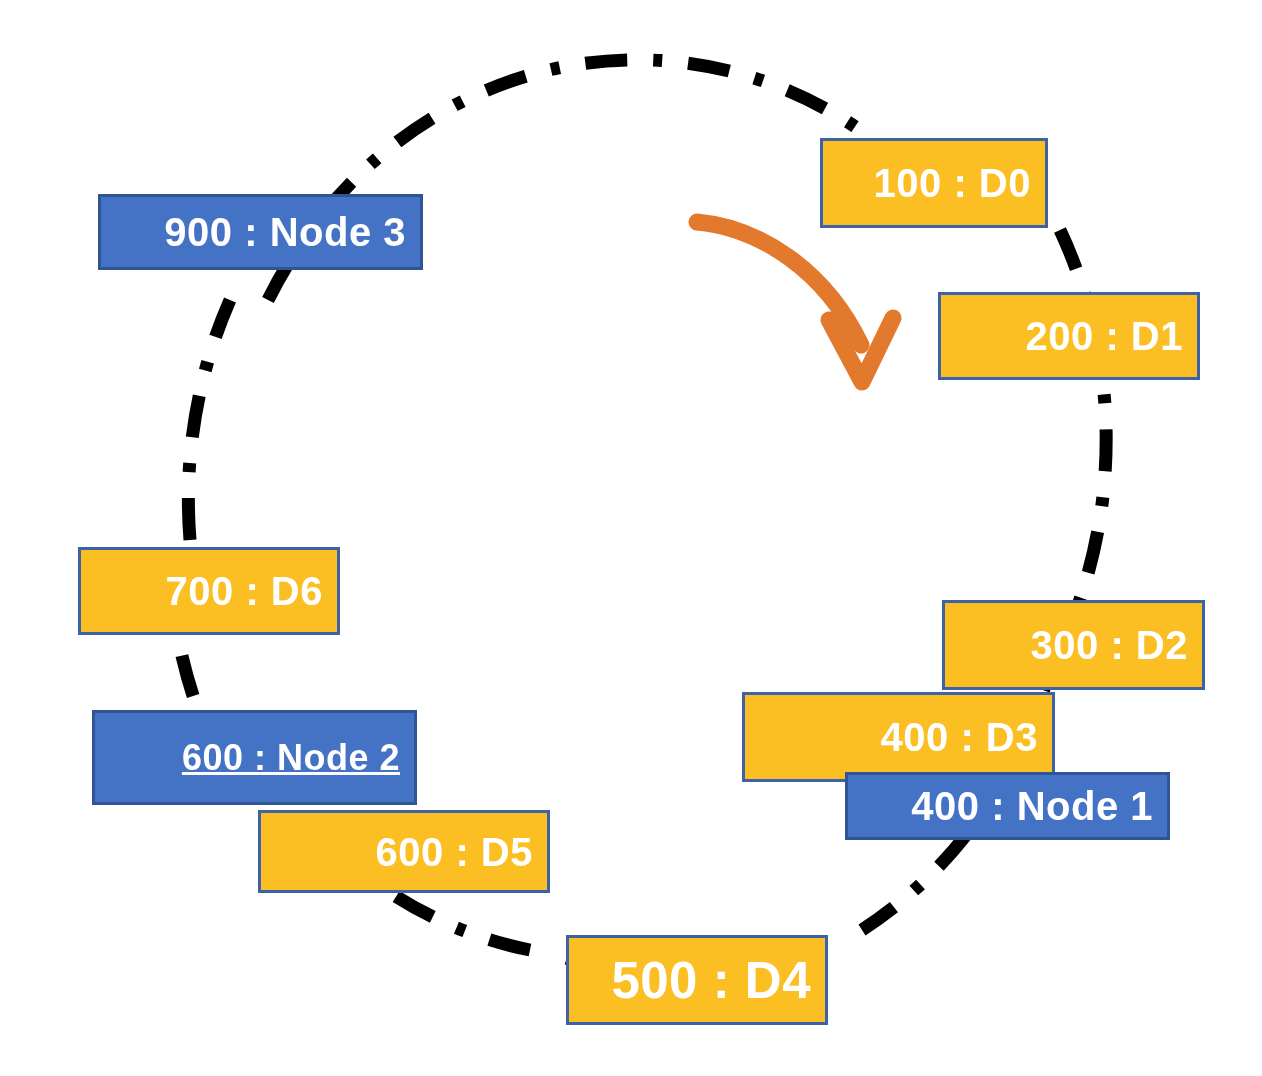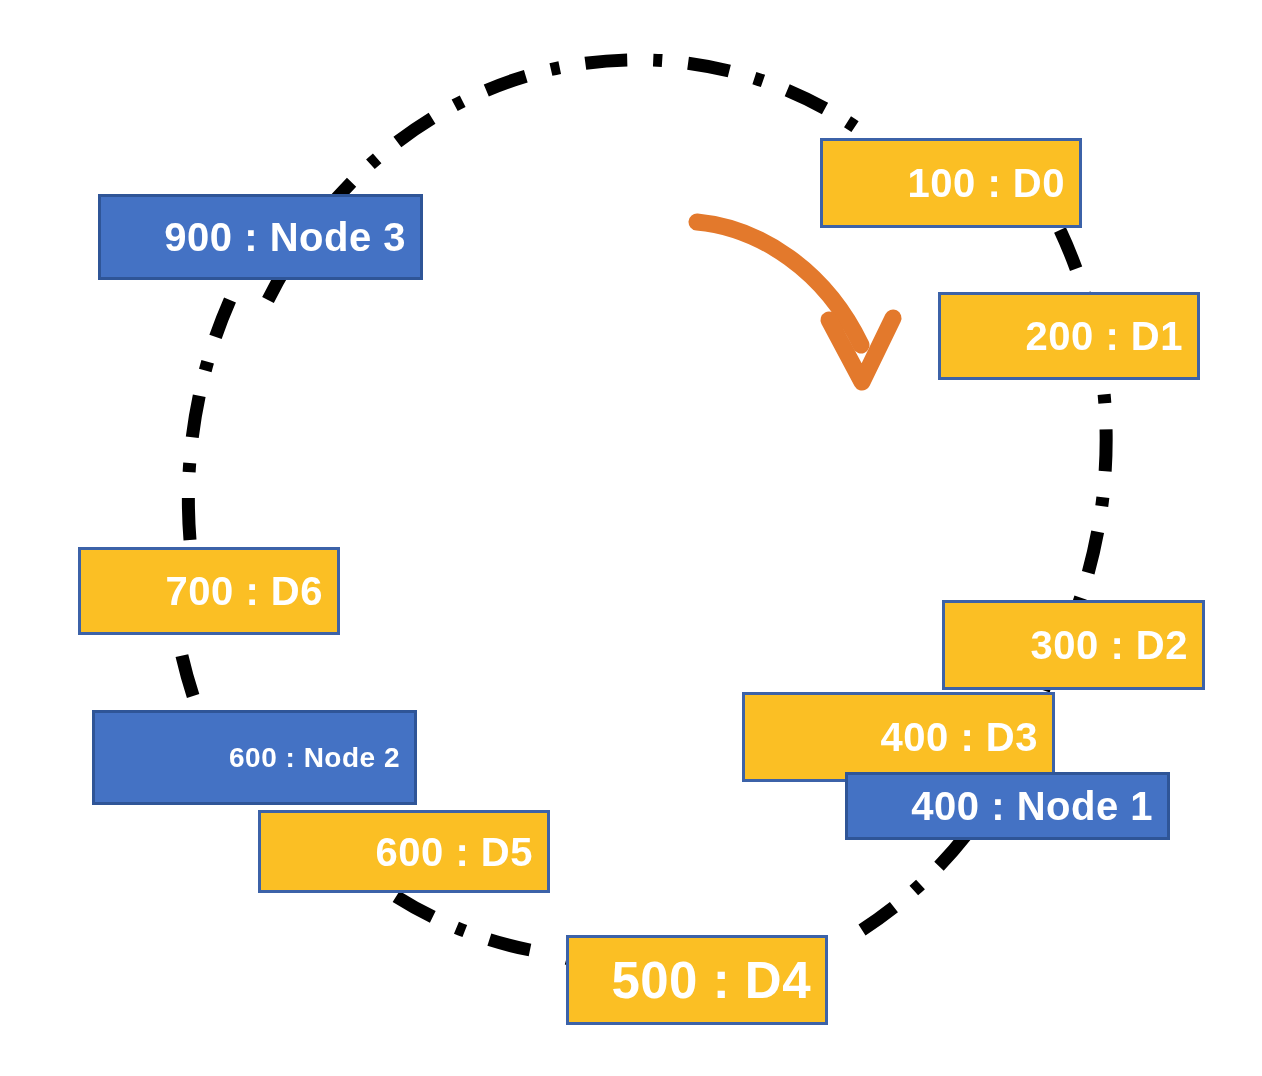--- a/index.html
+++ b/index.html
@@ -70,45 +70,45 @@
                A 420 460 0 0 1 230 300"></path>
     </g>
 
     <g>
       <path d="M 697 222 C 760 228, 825 270, 861 345" fill="none" stroke="#E3792C" stroke-width="17" stroke-linecap="round"></path>
       <path d="M 829 320 L 862 382 L 893 318" fill="none" stroke="#E3792C" stroke-width="17" stroke-linecap="round" stroke-linejoin="round"></path>
     </g>
   </svg>
 
   <div id="boxes-layer">
-      <div class="node-box box-data" style="left: 820px; top: 138px; width: 262px; height: 90px; z-index: 5; font-size: 40px;">
+      <div class="node-box box-data" style="left: 820px; top: 138px; width: 228px; height: 90px; z-index: 5; font-size: 40px;">
         <span class="box-label">100 : D0</span>
       </div>
       <div class="node-box box-data" style="left: 938px; top: 292px; width: 262px; height: 88px; z-index: 5; font-size: 40px;">
         <span class="box-label">200 : D1</span>
       </div>
       <div class="node-box box-data" style="left: 942px; top: 600px; width: 263px; height: 90px; z-index: 5; font-size: 40px;">
         <span class="box-label">300 : D2</span>
       </div>
       <div class="node-box box-data" style="left: 742px; top: 692px; width: 313px; height: 90px; z-index: 5; font-size: 40px;">
         <span class="box-label">400 : D3</span>
       </div>
       <div class="node-box box-node" style="left: 845px; top: 772px; width: 325px; height: 68px; z-index: 6; font-size: 40px;">
         <span class="box-label">400 : Node 1</span>
       </div>
       <div class="node-box box-data" style="left: 566px; top: 935px; width: 262px; height: 90px; z-index: 5; font-size: 51px;">
         <span class="box-label">500 : D4</span>
       </div>
       <div class="node-box box-data" style="left: 258px; top: 810px; width: 292px; height: 83px; z-index: 5; font-size: 40px;">
         <span class="box-label">600 : D5</span>
       </div>
-      <div class="node-box box-node" style="left: 92px; top: 710px; width: 325px; height: 95px; z-index: 6; font-size: 28px;">
+      <div class="node-box box-node" style="left: 92px; top: 710px; width: 325px; height: 95px; z-index: 6; font-size: 36px; text-decoration: underline;">
         <span class="box-label">600 : Node 2</span>
       </div>
       <div class="node-box box-data" style="left: 66px; top: 547px; width: 262px; height: 88px; z-index: 5; font-size: 40px; margin-left: 12px;">
         <span class="box-label">700 : D6</span>
       </div>
-      <div class="node-box box-node" style="left: 98px; top: 194px; width: 325px; height: 86px; z-index: 6; font-size: 40px;">
+      <div class="node-box box-node" style="left: 98px; top: 194px; width: 325px; height: 76px; z-index: 6; font-size: 40px;">
         <span class="box-label">900 : Node 3</span>
       </div>
     </div>
 
 </div>
 
 </body></html>

